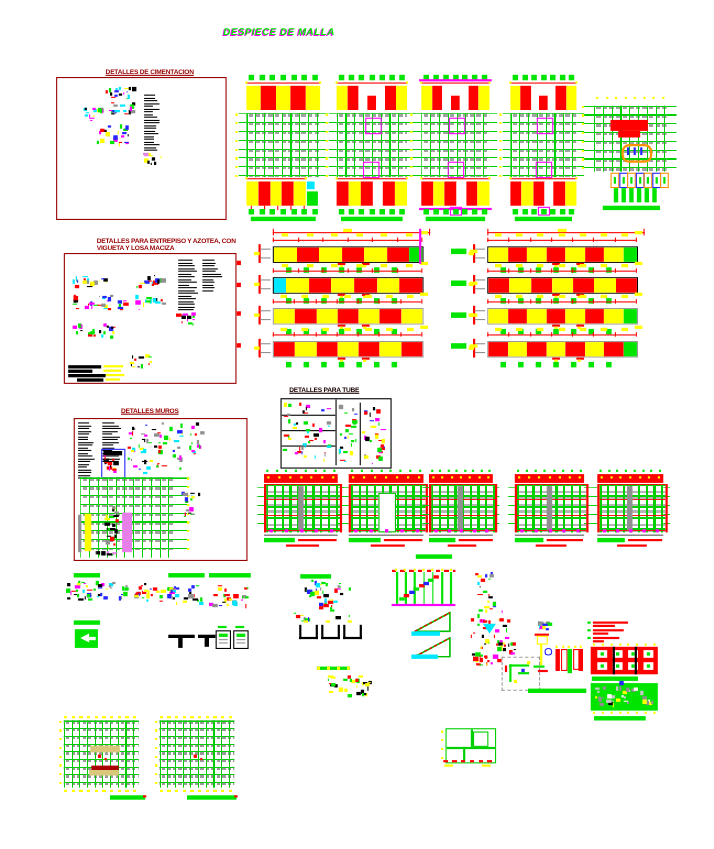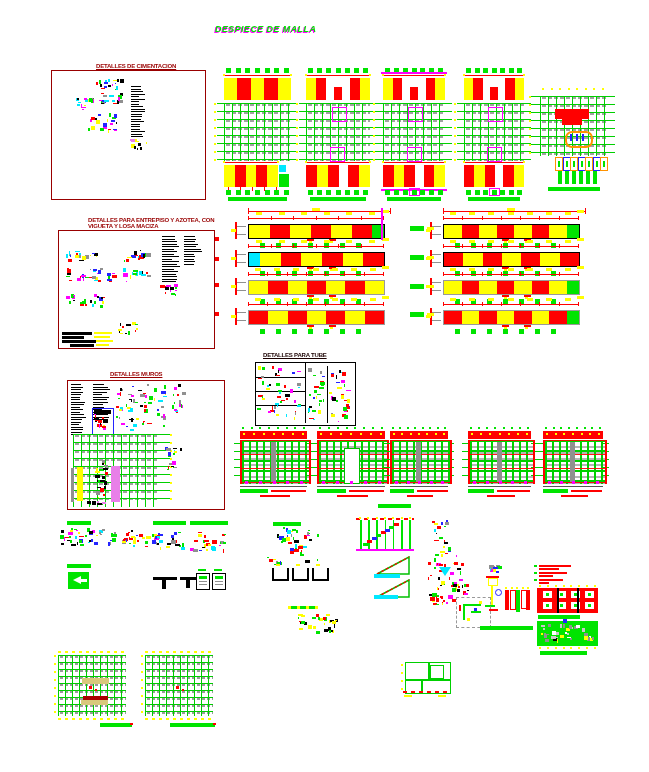--- a/index.html
+++ b/index.html
@@ -48,21 +48,21 @@
   .ydash{background-image:repeating-linear-gradient(to right,#ffff00 0 3px,transparent 3px 7px);}
   .rdash{background-image:repeating-linear-gradient(to right,#ff0000 0 4px,transparent 4px 8px);}
   .gydash{background:#00e400;}
   .gydash::after{content:"";position:absolute;inset:0;background-image:repeating-linear-gradient(to right,#ffff00 0 3px,transparent 3px 9px);}
 </style>
 </head>
 <body>
 
 <div id="canvas">
 
-  <div class="abs sheet-title" style="left:203px;top:24px;margin-left:12px;">DESPIECE DE MALLA</div>
+  <div class="abs sheet-title" style="left:203px;top:24px;">DESPIECE DE MALLA</div>
 
   <div class="abs ptitle u" style="left:96px;top:63px;">DETALLES DE CIMENTACION</div>
   <div class="abs pbox" style="left:51px;top:70px;width:153px;height:128px;"></div>
 
   <div class="abs ptitle" style="left:88px;top:217px;">DETALLES PARA ENTREPISO Y AZOTEA, CON</div>
   <div class="abs ptitle" style="left:88px;top:223px;">VIGUETA Y LOSA MACIZA</div>
   <div class="abs pbox" style="left:58px;top:230px;width:155px;height:117px;"></div>
 
   <div class="abs ptitle u" style="left:110px;top:371px;">DETALLES MUROS</div>
   <div class="abs pbox" style="left:67px;top:380px;width:156px;height:128px;"></div>

